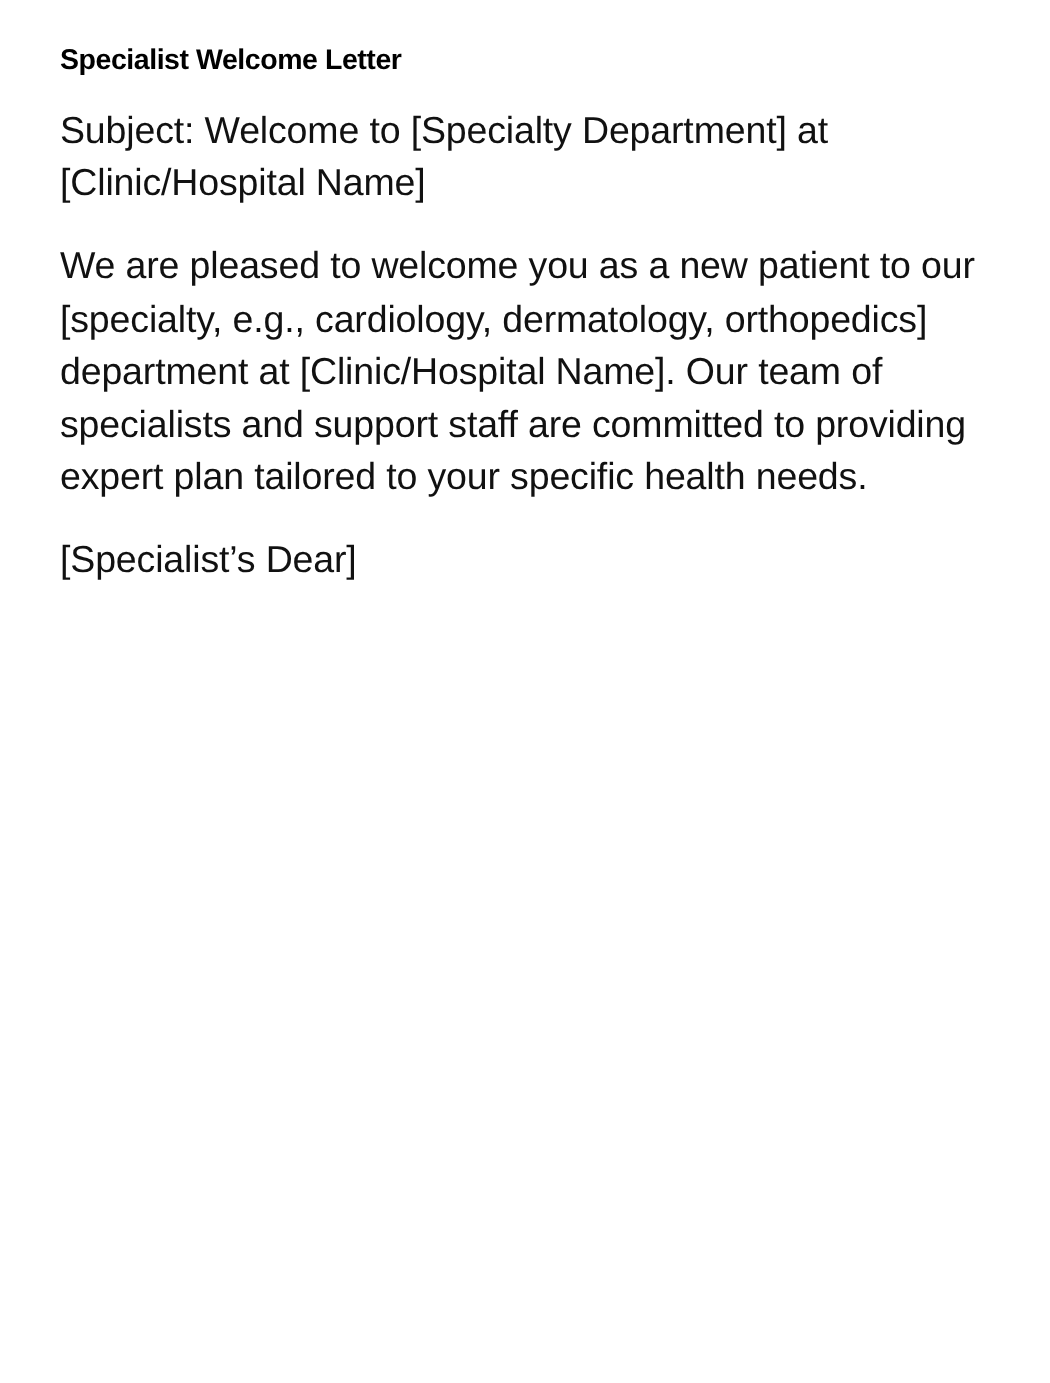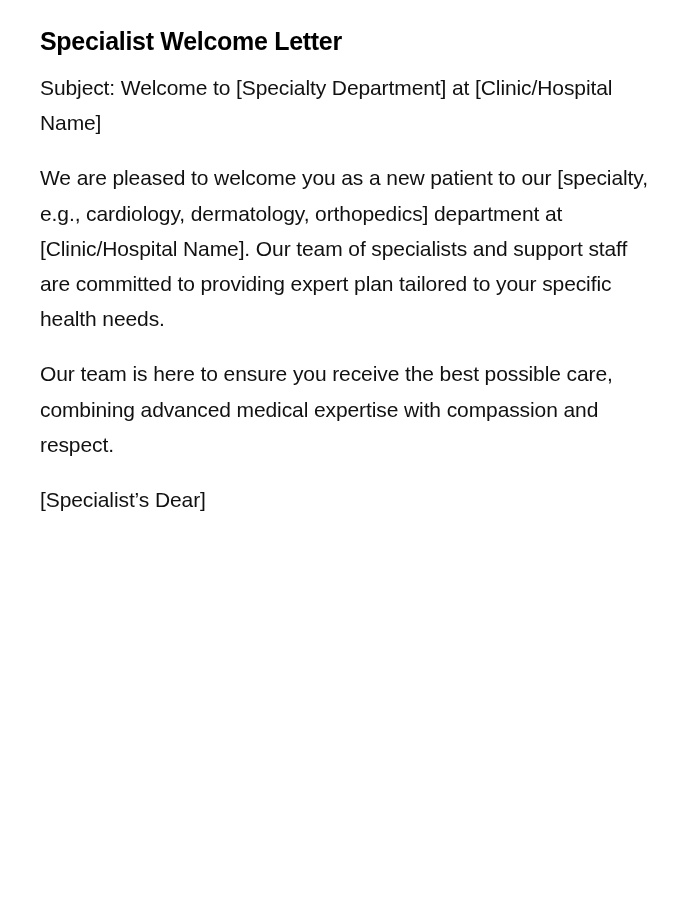--- a/index.html
+++ b/index.html
@@ -16,36 +16,35 @@
     }
     .page {
       position: relative;
       padding: 24px 40px 0 40px;
       box-sizing: border-box;
       width: 700px;
     }
     .title {
       font-family: "Liberation Sans", sans-serif;
       font-weight: bold;
-      font-size: 25px;
+      font-size: 19px;
       line-height: 34px;
       margin: 0 0 12px 0;
       letter-spacing: -0.3px;
       color: #000000;
     }
     .para {
-      font-size: 21px;
+      font-size: 25px;
       line-height: 35.2px;
       margin: 0 0 20px 0;
       color: #111111;
       letter-spacing: -0.1px;
     }
   </style>
 </head>
 <body>
 
 <div class="page">
   <h1 class="title">Specialist Welcome Letter</h1>
   <p class="para">Subject: Welcome to [Specialty Department] at [Clinic/Hospital Name]</p>
   <p class="para">We are pleased to welcome you as a new patient to our [specialty, e.g., cardiology, dermatology, orthopedics] department at [Clinic/Hospital Name]. Our team of specialists and support staff are committed to providing expert plan tailored to your specific health needs.</p>
-  <p class="para">Our team is here to ensure you receive the best possible care, combining advanced medical expertise with compassion and respect.</p>
   <p class="para">[Specialist’s Dear]</p>
 </div>
 
 </body></html>

